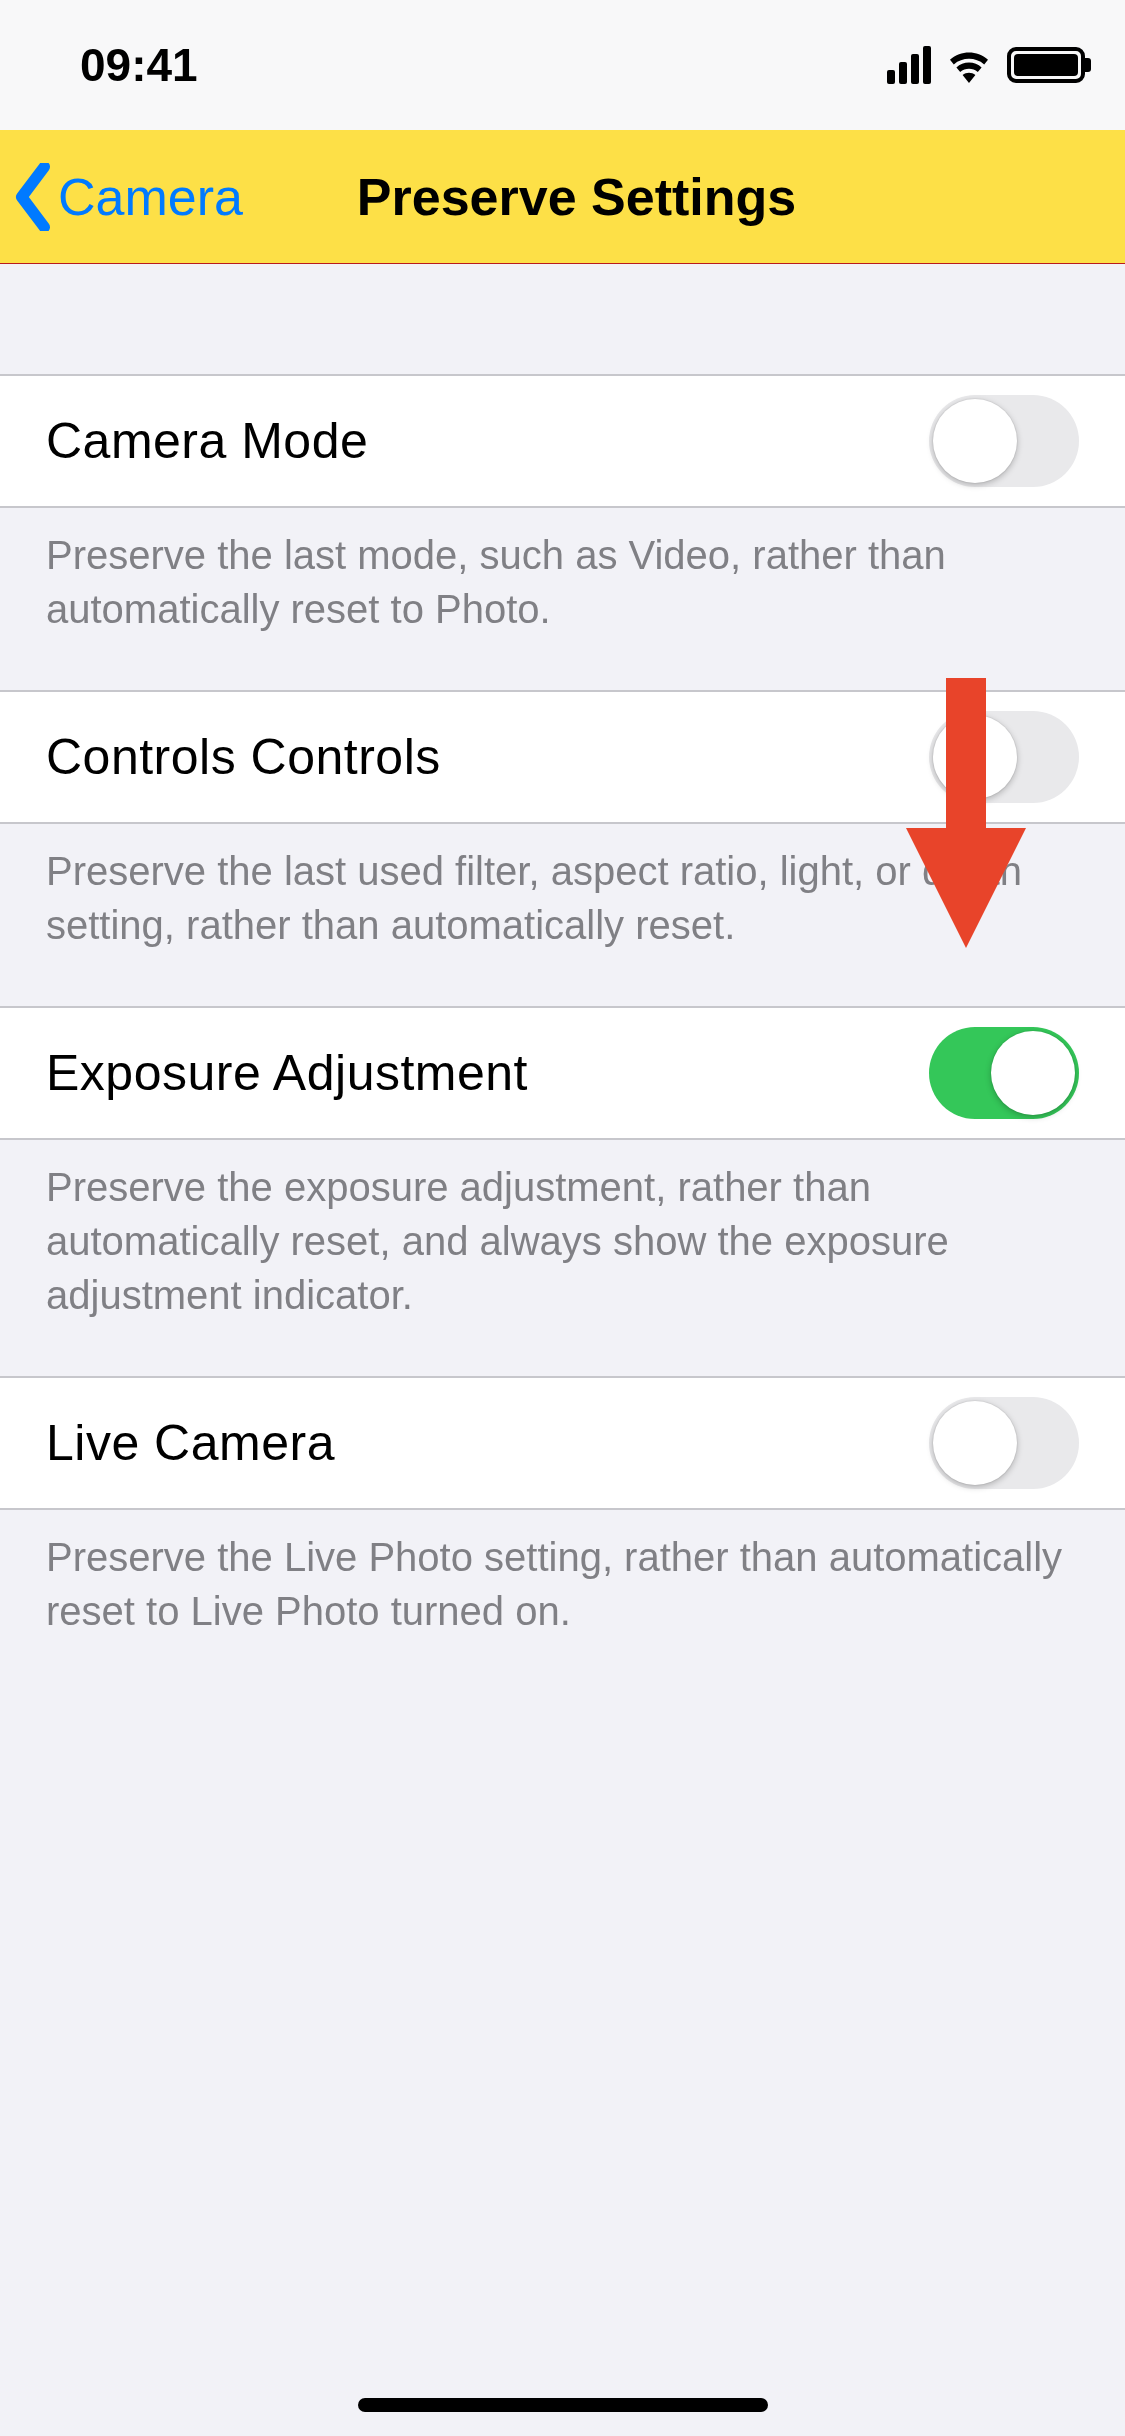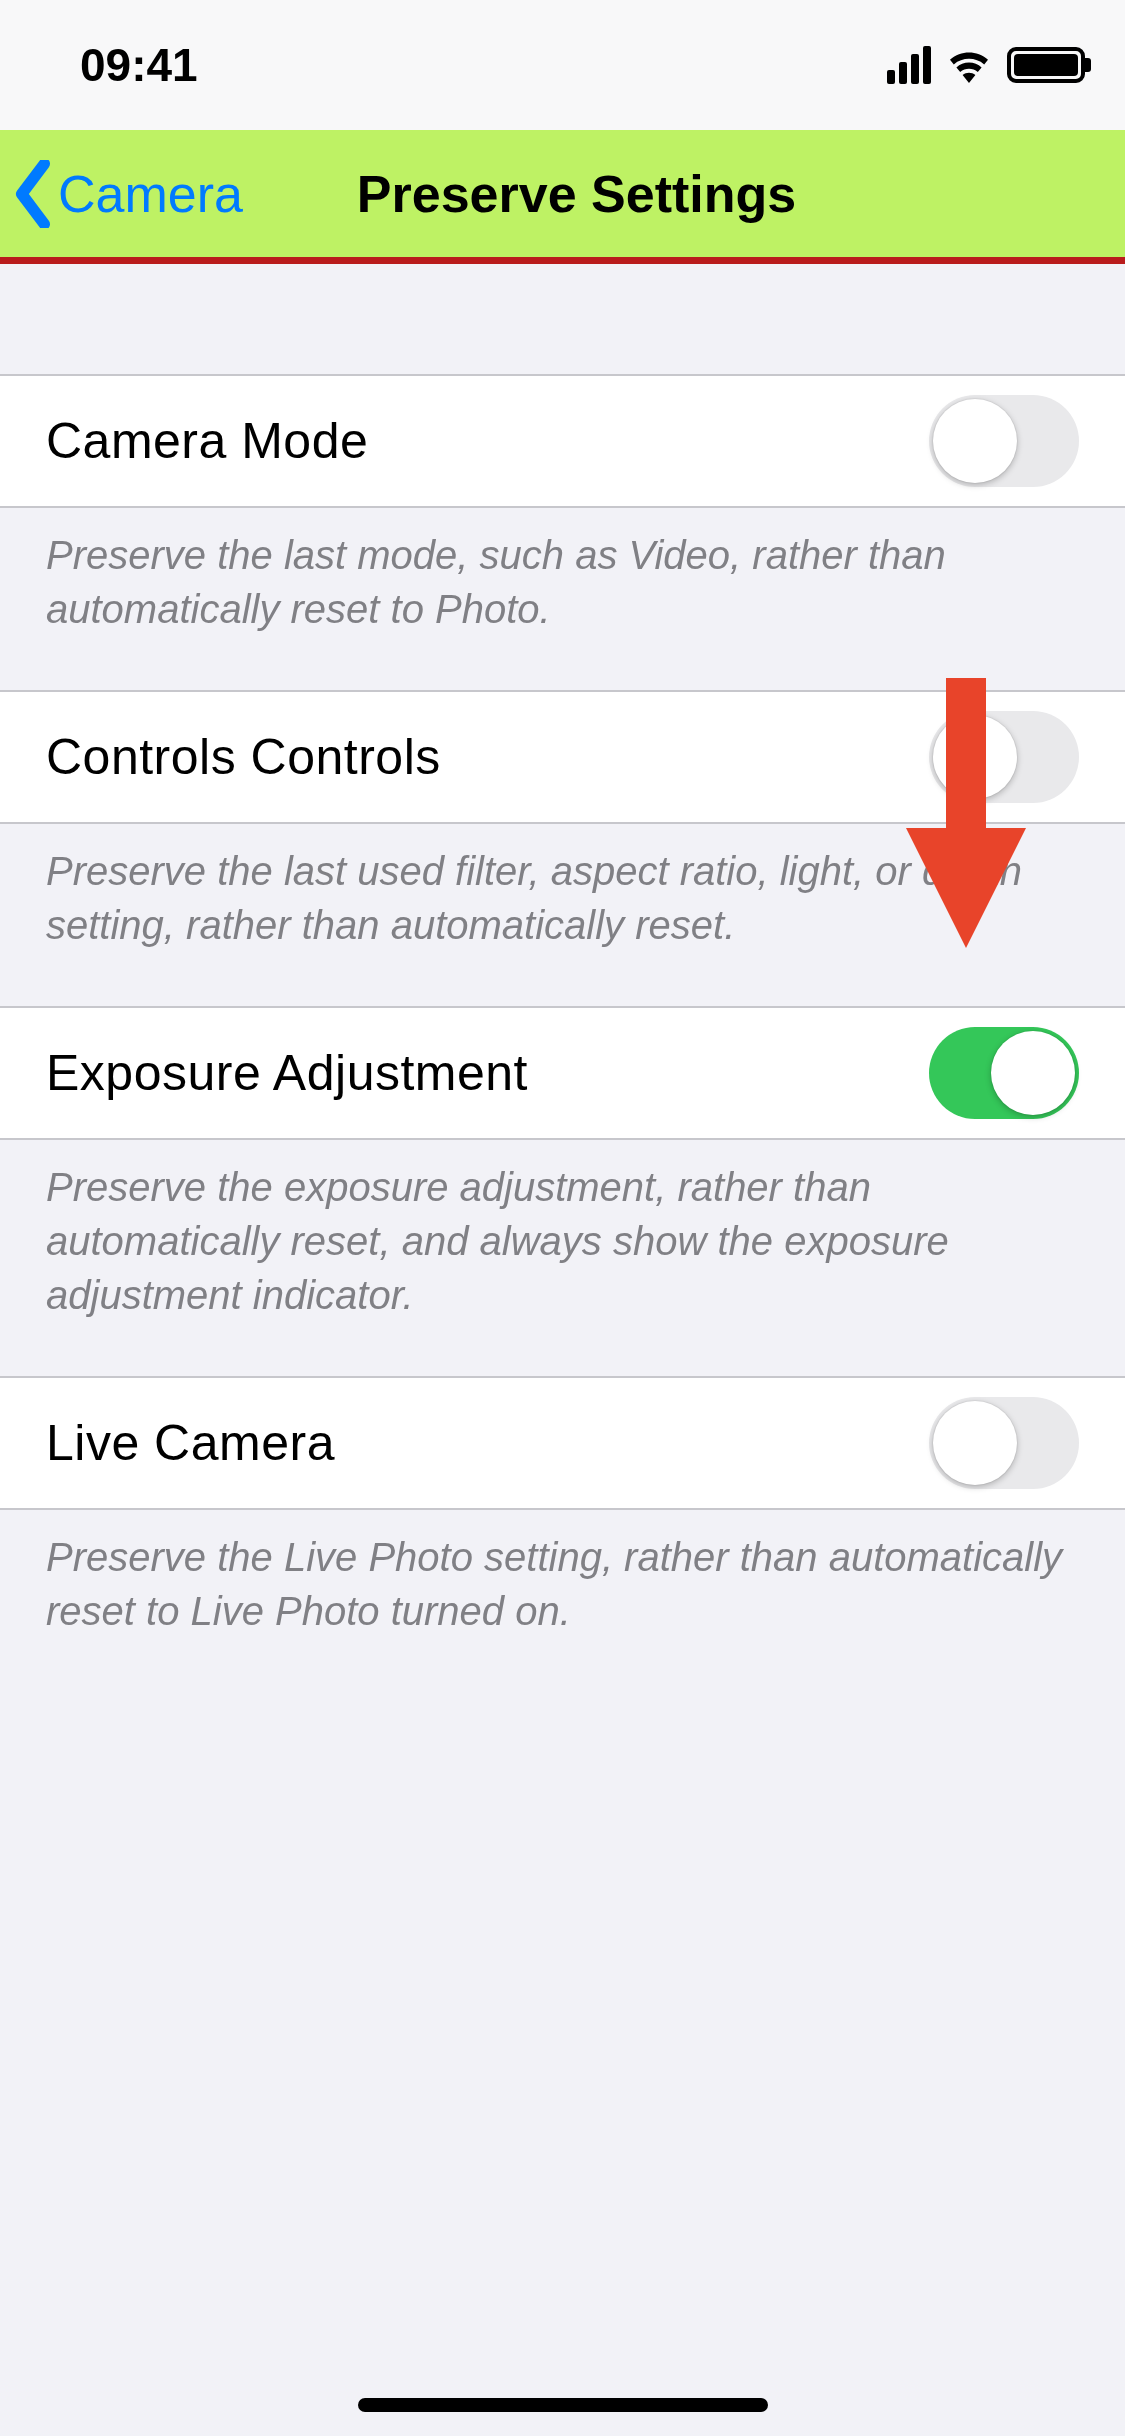--- a/index.html
+++ b/index.html
@@ -36,22 +36,22 @@
   }
   .battery::after{
     content:""; position:absolute; right:-10px; top:50%; transform:translateY(-50%);
     width:6px; height:14px; background:#000; border-radius: 0 3px 3px 0;
   }
   .battery .fill{ position:absolute; inset:3px; background:#000; border-radius:4px;}
 
   
   .nav-bar {
     height: 134px;
-    background: #bef264;
-    border-bottom: 7px solid #b91c1c;
+    background: #fde047;
+    border-bottom: 1px solid #b91c1c;
     position: relative;
     display: flex;
     align-items: center;
   }
   .back-button {
     position: absolute;
     left: 14px;
     display: flex;
     align-items: center;
     color: #007aff;
@@ -106,21 +106,20 @@
     transition: left .2s;
   }
   .switch.on .knob { left: 62px; }
 
   
   .footer {
     padding: 20px 46px 54px 46px;
     font-size: 40px;
     line-height: 1.35;
     color: #808085;
-    font-style: italic;
   }
 
   
   .arrow-annotation {
     position: absolute;
     left: 906px;
     top: 678px;
     width: 120px;
     height: 270px;
     pointer-events: none;

